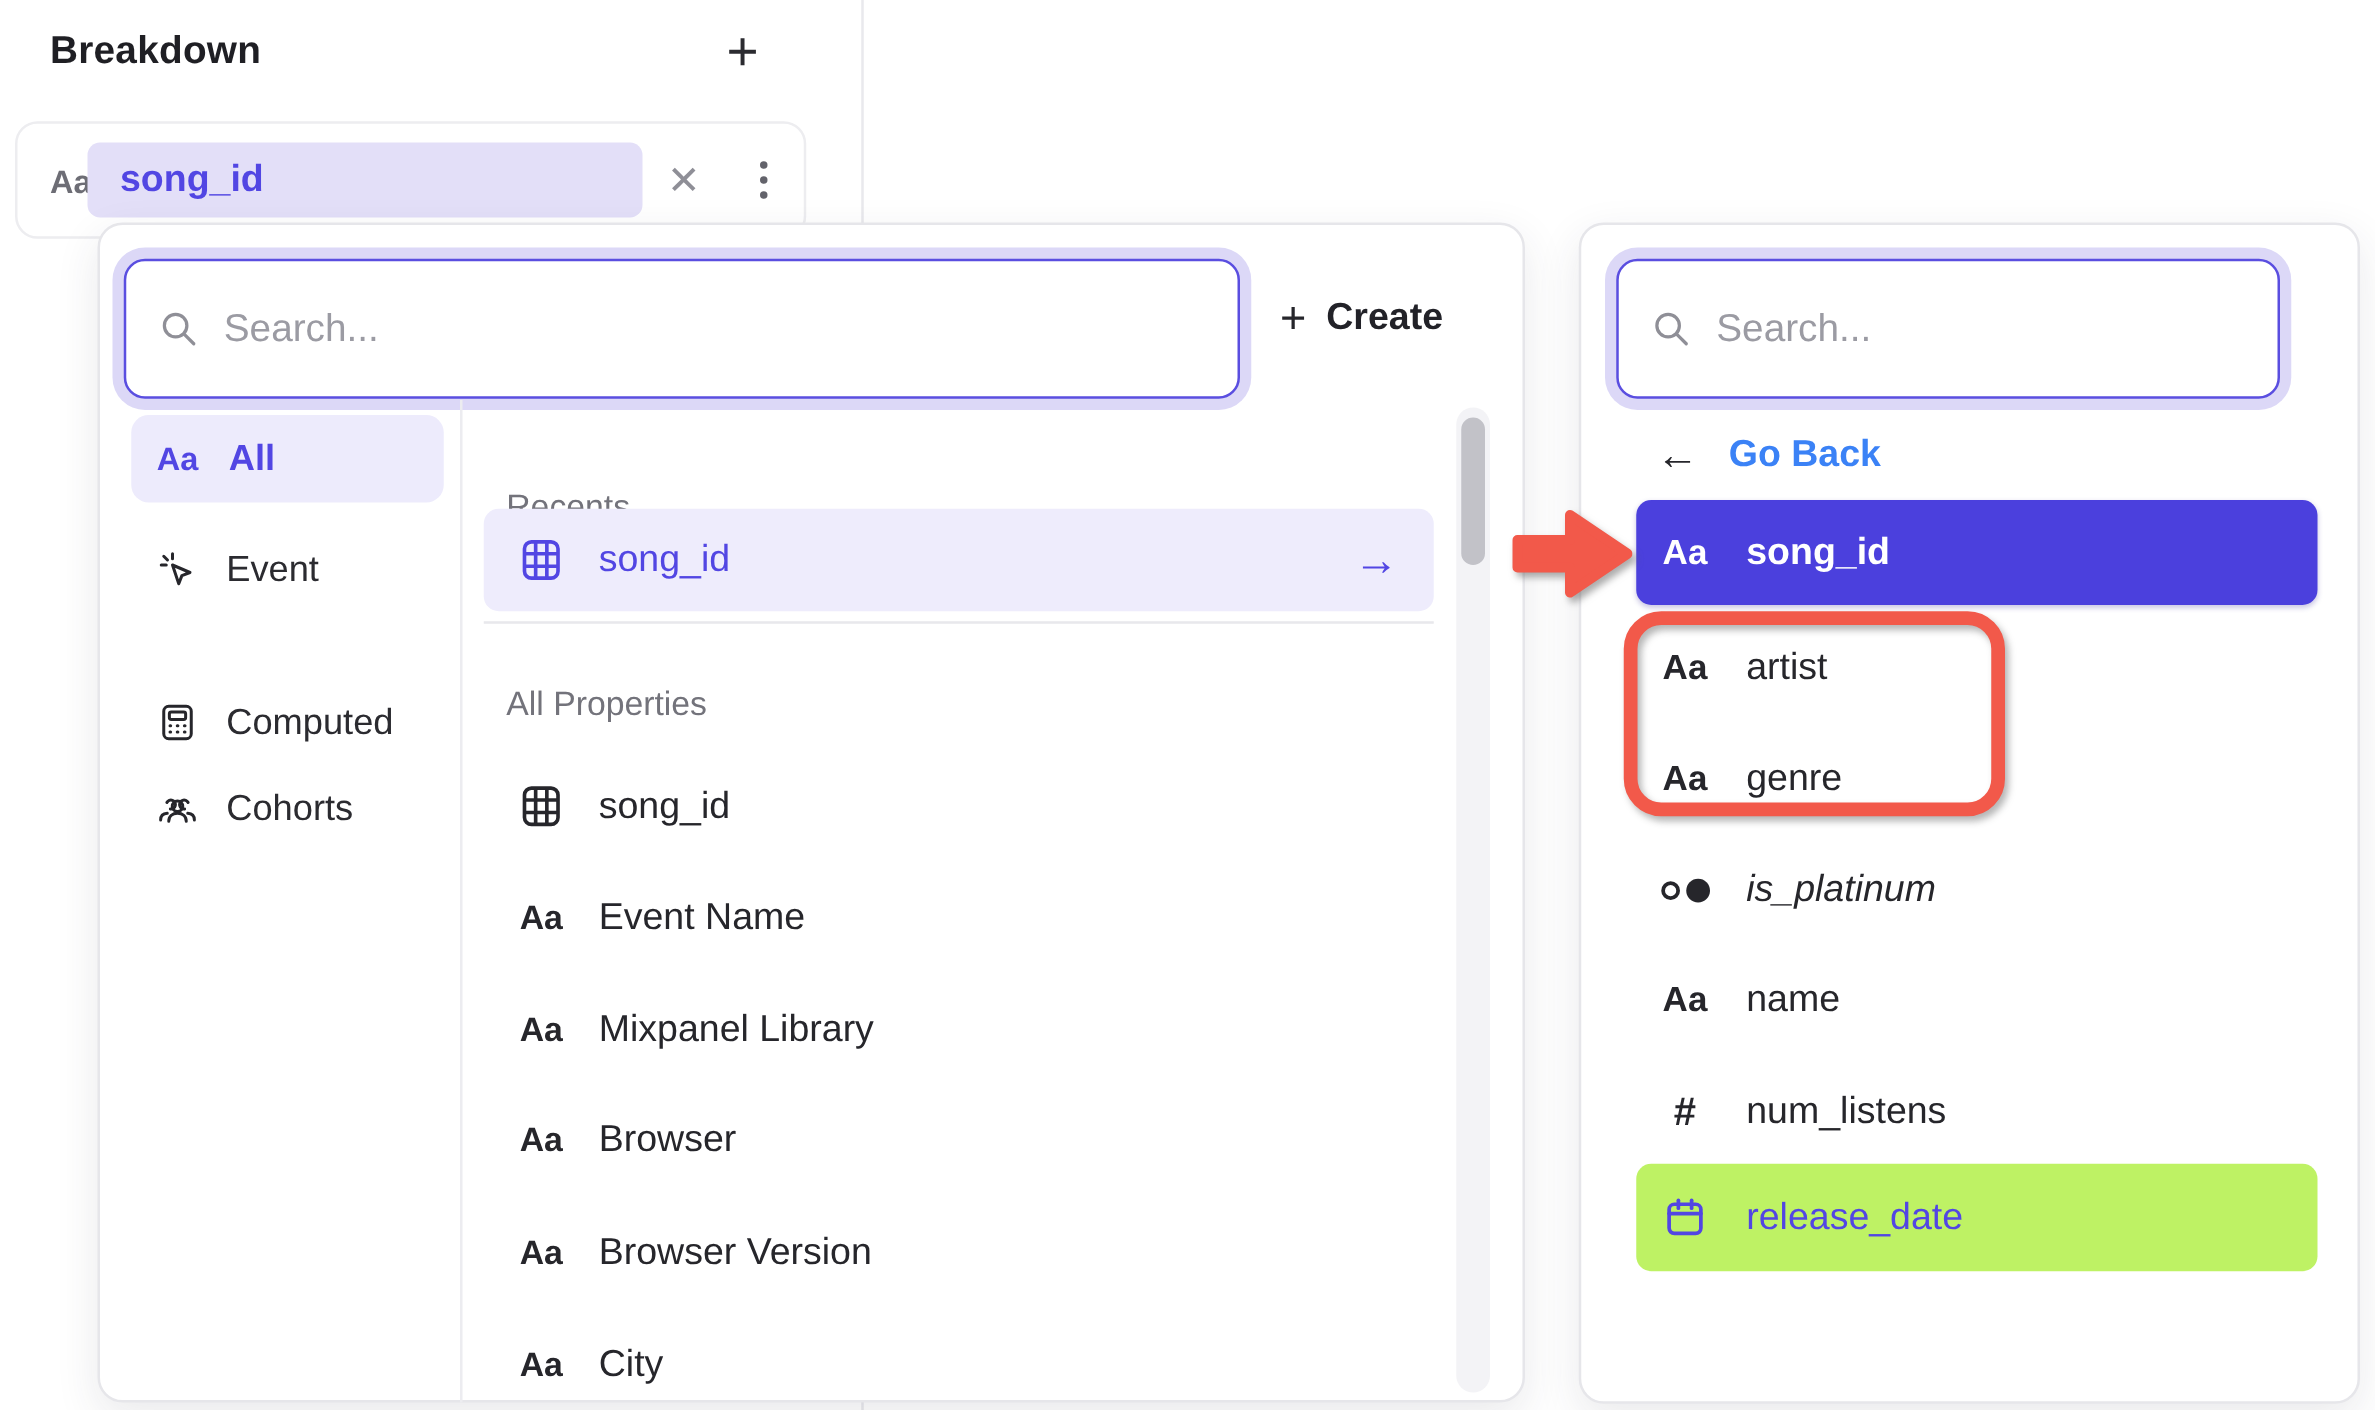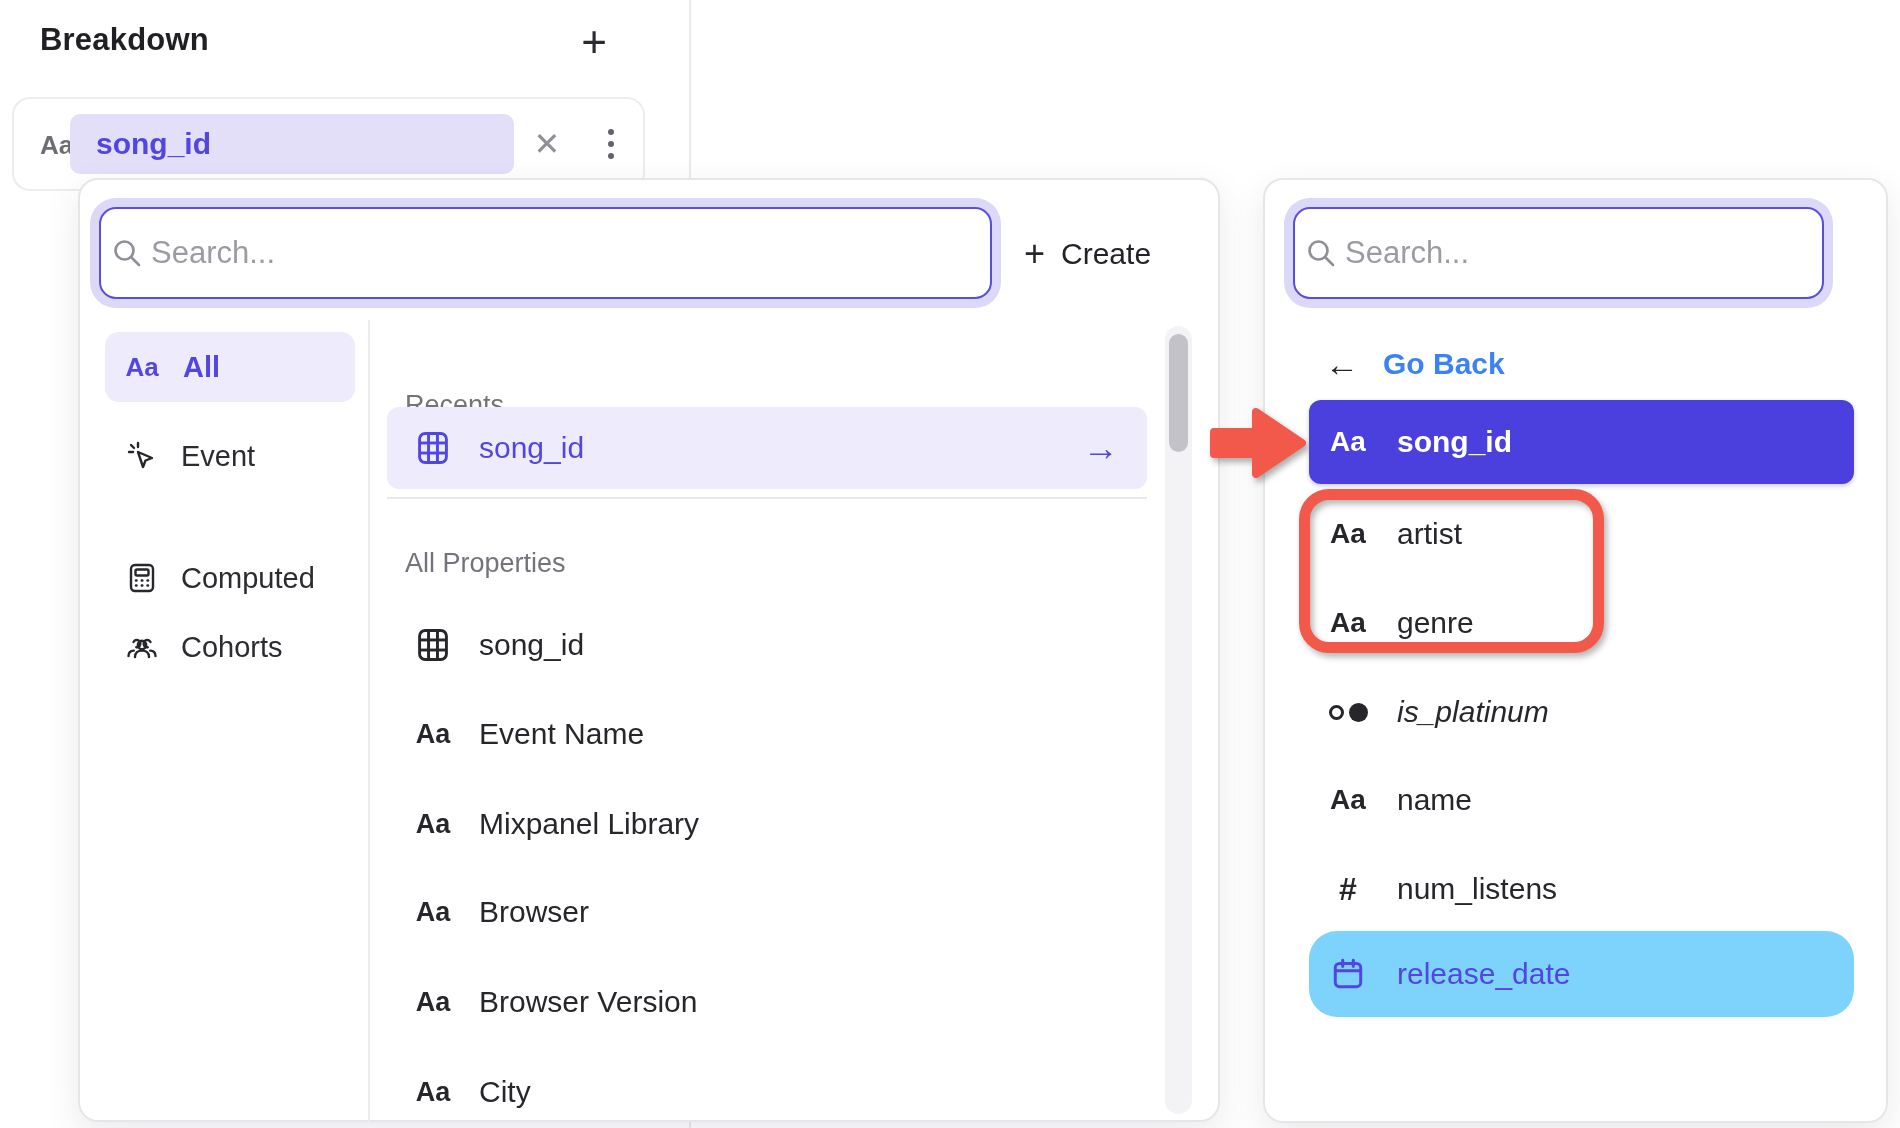--- a/index.html
+++ b/index.html
@@ -26,28 +26,28 @@
   .chip-kebab { position:absolute; left:572px; top:0; width:50px; height:90px; display:flex; flex-direction:column; gap:6px;
                 align-items:center; justify-content:center; cursor:pointer; }
   .chip-kebab i { width:6px; height:6px; border-radius:50%; background:#63636b; }
 
   
   .card { position:absolute; background:#fff; border:2px solid #e6e6ea; border-radius:20px;
           box-shadow:0 12px 34px rgba(45,45,70,.10); }
   #left-panel  { left:78px;  top:178px; width:1142px; height:944px; }
   #right-panel { left:1263px; top:178px; width:625px;  height:945px; }
 
-  .searchwrap { position:absolute; height:92px; background:#fff; border:2.5px solid #5a4ee0; border-radius:17px;
-                box-shadow:0 0 0 9px #dcd8f7; display:flex; align-items:center; gap:8px; padding:0 10px; }
+  .searchwrap { position:absolute; height:112px; background:#fff; border:2.5px solid #5a4ee0; border-radius:17px;
+                box-shadow:0 0 0 9px #dcd8f7; display:flex; align-items:center; gap:20px; padding:0 26px; }
   .searchwrap input { border:none; outline:none; flex:1; font-size:31px; color:#2b2b30; font-family:"Liberation Sans",sans-serif; background:transparent; }
   .searchwrap input::placeholder { color:#9b9ba3; }
 
   .create-btn { position:absolute; left:944px; top:48px; height:52px; display:flex; align-items:center; gap:16px; cursor:pointer; }
   .create-plus { font-size:36px; font-weight:300; color:#26262b; line-height:1; }
-  .create-label { font-size:30px; font-weight:400; color:#222228; }
+  .create-label { font-size:30px; font-weight:700; color:#222228; }
 
   
   .cat-item { position:absolute; left:25px; width:250px; height:70px; display:flex; align-items:center; gap:22px;
               padding-left:18px; border-radius:14px; font-size:29px; font-weight:500; color:#2b2b30; cursor:pointer; }
   .cat-item .tico { font-size:26px; font-weight:700; color:#2b2b30; width:38px; text-align:center; }
   .cat-item.sel { background:#edebfc; color:#5246e3; font-weight:600; }
   .cat-item.sel .tico { color:#5246e3; }
   .cat-item svg { width:34px; height:34px; flex:0 0 34px; margin-left:2px; }
 
   .vdivider { position:absolute; left:288px; top:140px; width:2px; height:802px; background:#ececf0; }
@@ -71,21 +71,21 @@
   .goback .bk { font-size:34px; color:#26262b; }
   .goback .gl { font-size:30px; font-weight:600; color:#3b82f6; }
 
   .rrow { position:absolute; left:44px; width:545px; height:64px; display:flex; align-items:center; gap:26px;
           padding-left:16px; border-radius:12px; cursor:pointer; }
   .rrow .ico { width:46px; display:flex; align-items:center; justify-content:center; font-size:28px; font-weight:700; color:#26262b; }
   .rrow .lbl { font-size:30px; font-weight:500; color:#26262b; }
   .rrow.sel { top:220px; height:84px; background:#4b40dd; box-shadow:0 2px 4px rgba(50,40,150,.25); }
   .rrow.sel .ico, .rrow.sel .lbl { color:#ffffff; }
   .rrow.sel .lbl { font-weight:600; }
-  .rrow.hl { background:#7dd3fc; height:86px;border-radius:28px; }
+  .rrow.hl { background:#bef264; height:86px; }
   .rrow.hl .lbl { color:#5246e3; }
 
   .bool-ico { display:flex; align-items:center; gap:5px; }
   .bool-ico .o { width:15px; height:15px; border:3.5px solid #26262b; border-radius:50%; }
   .bool-ico .f { width:19px; height:19px; background:#26262b; border-radius:50%; }
 
   
   .anno-box { position:absolute; left:34px; top:309px; width:305px; height:164px; border:11px solid #f2594a; border-radius:30px;
               filter:drop-shadow(3px 4px 3px rgba(90,90,90,.45)); pointer-events:none; }
   .anno-arrow { position:absolute; left:1198px; top:406px; width:108px; height:74px;

